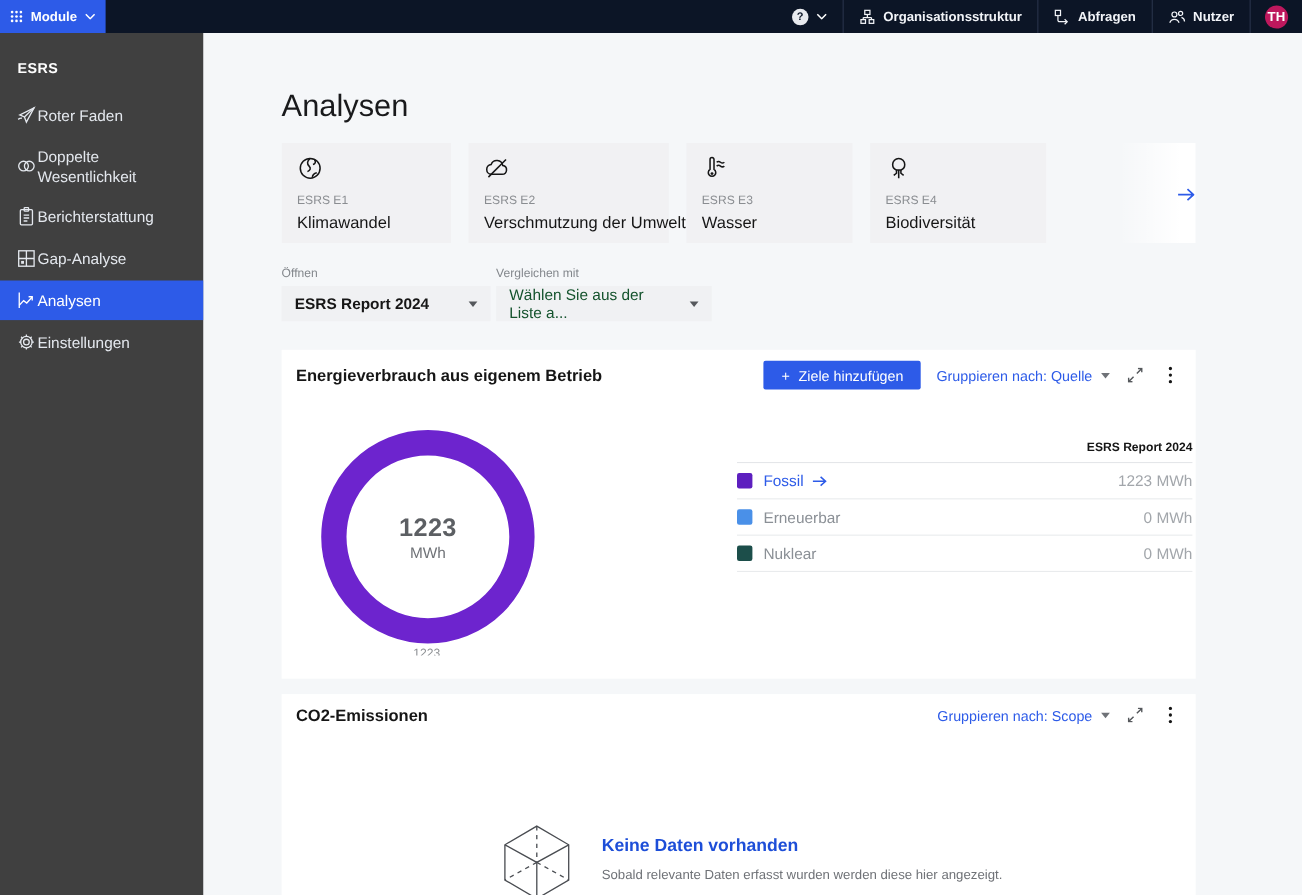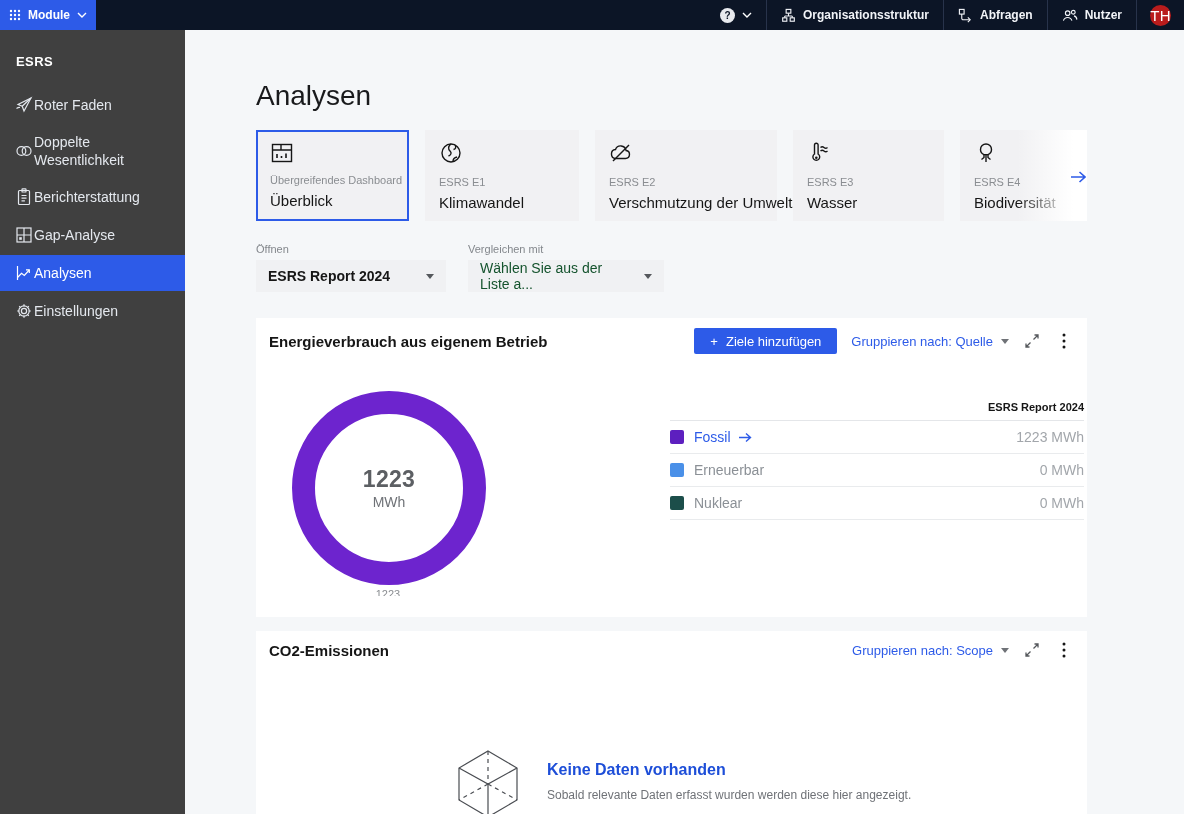--- a/index.html
+++ b/index.html
@@ -12,22 +12,22 @@
   .logo-text { font-size:17px; font-weight:700; letter-spacing:.3px; color:#fff; }
   .module-btn { background:#2D5BE8; width:96px; display:flex; align-items:center; justify-content:center;
                 gap:7px; cursor:pointer; }
   .module-btn span { font-size:12px; font-weight:700; color:#fff; }
   .topbar-right { margin-left:auto; display:flex; align-items:stretch; }
   .tb-item { display:flex; align-items:center; gap:7px; padding:0 14px; font-size:12px; font-weight:700;
              color:#F2F4F8; cursor:pointer; }
   .tb-sep { width:1px; background:#28334B; margin:0; }
   .help-circle { width:15px; height:15px; border-radius:50%; background:#E8EAEE; color:#0C1526;
                  font-size:10px; font-weight:700; display:flex; align-items:center; justify-content:center; }
-  .avatar { width:21px; height:21px; border-radius:50%; background:#b91c1c; color:#fff; font-size:15px;
-            font-weight:400; display:flex; align-items:center; justify-content:center; align-self:center;
+  .avatar { width:21px; height:21px; border-radius:50%; background:#be185d; color:#fff; font-size:12px;
+            font-weight:700; display:flex; align-items:center; justify-content:center; align-self:center;
             margin:0 13px; letter-spacing:.2px; cursor:pointer; }
 
   
   .layout { display:flex; height:784px; }
   .sidebar { width:185px; background:#404040; flex:none; padding-top:24px; }
   .sb-title { color:#FFFFFF; font-size:13px; font-weight:700; letter-spacing:.4px; padding:0 16px; margin-bottom:18px; }
   .sb-item { display:flex; align-items:center; padding:8px 14px; color:#E4E8EE; font-size:14px;
              line-height:18px; cursor:pointer; min-height:36px; }
   .sb-item .sb-icon { flex:none; width:20px; height:20px; display:flex; align-items:center; justify-content:center; }
   .sb-item.active { background:#2D5BE8; color:#fff; }
@@ -46,21 +46,21 @@
   .tab-title { position:absolute; left:14px; bottom:10px; font-size:15px; color:#161616; white-space:nowrap; }
   .tab-card.selected .tab-sub { left:12px; }
   .tab-card.selected .tab-title { left:12px; }
   .w1{width:153px;} .w2{width:154px;} .w3{width:182px;} .w4{width:151px;} .w5{width:160px;}
   .tabs-fade { position:absolute; right:0; top:0; width:70px; height:91px; pointer-events:none;
                background:linear-gradient(90deg, rgba(255,255,255,0), #FFFFFF 80%); }
   .tabs-next { position:absolute; right:0; top:39px; width:18px; height:16px; cursor:pointer;
                display:flex; align-items:center; justify-content:center; }
 
   
-  .filters { display:flex; gap:22px; margin-top:22px; }
+  .filters { display:flex; gap:5px; margin-top:22px; }
   .f-label { font-size:11px; color:#83878C; margin-bottom:5px; }
   .select { height:32px; background:#F0F1F3; display:flex; align-items:center; justify-content:space-between;
             padding:0 12px; cursor:pointer; }
   .sel-open { width:190px; }
   .sel-cmp { width:196px; }
   .sel-value { font-size:14px; font-weight:700; color:#161616; }
   .sel-placeholder { font-size:14px; color:#14532d; }
   .chev { width:0; height:0; border-left:4px solid transparent; border-right:4px solid transparent;
           border-top:5px solid #55585C; margin-left:10px; flex:none; }
 
@@ -249,29 +249,20 @@
       </span>
       <span>Einstellungen</span>
     </div>
   </nav>
 
   <main class="main">
     <div class="content">
       <h1 class="page-title">Analysen</h1>
 
       <div class="tabs">
-        <div class="tab-card selected w1">
-          <svg width="24" height="24" viewBox="0 0 24 24" stroke="#161616" stroke-width="1.4" fill="none">
-            <rect x="2.5" y="3.5" width="19" height="17"></rect>
-            <path d="M2.5 9 h19 M11 3.5 V9"></path>
-            <path d="M7 13 v4 M11.5 15 v2 M16 12.5 v4.5" stroke-width="1.6"></path>
-          </svg>
-          <div class="tab-sub">Übergreifendes Dashboard</div>
-          <div class="tab-title">Überblick</div>
-        </div>
 
         <div class="tab-card w2">
           <svg width="24" height="24" viewBox="0 0 24 24" stroke="#161616" stroke-width="1.4" fill="none">
             <circle cx="12" cy="12" r="9"></circle>
             <path d="M12 3 c-3 2.5-3 5-1 7 2 2 1 4-1.5 5 M14 20.5 c0-3 1.5-4 4-4.5 M16 4.2 c1.5 2 .5 3.8-1.5 4.3"></path>
           </svg>
           <div class="tab-sub">ESRS E1</div>
           <div class="tab-title">Klimawandel</div>
         </div>
 

